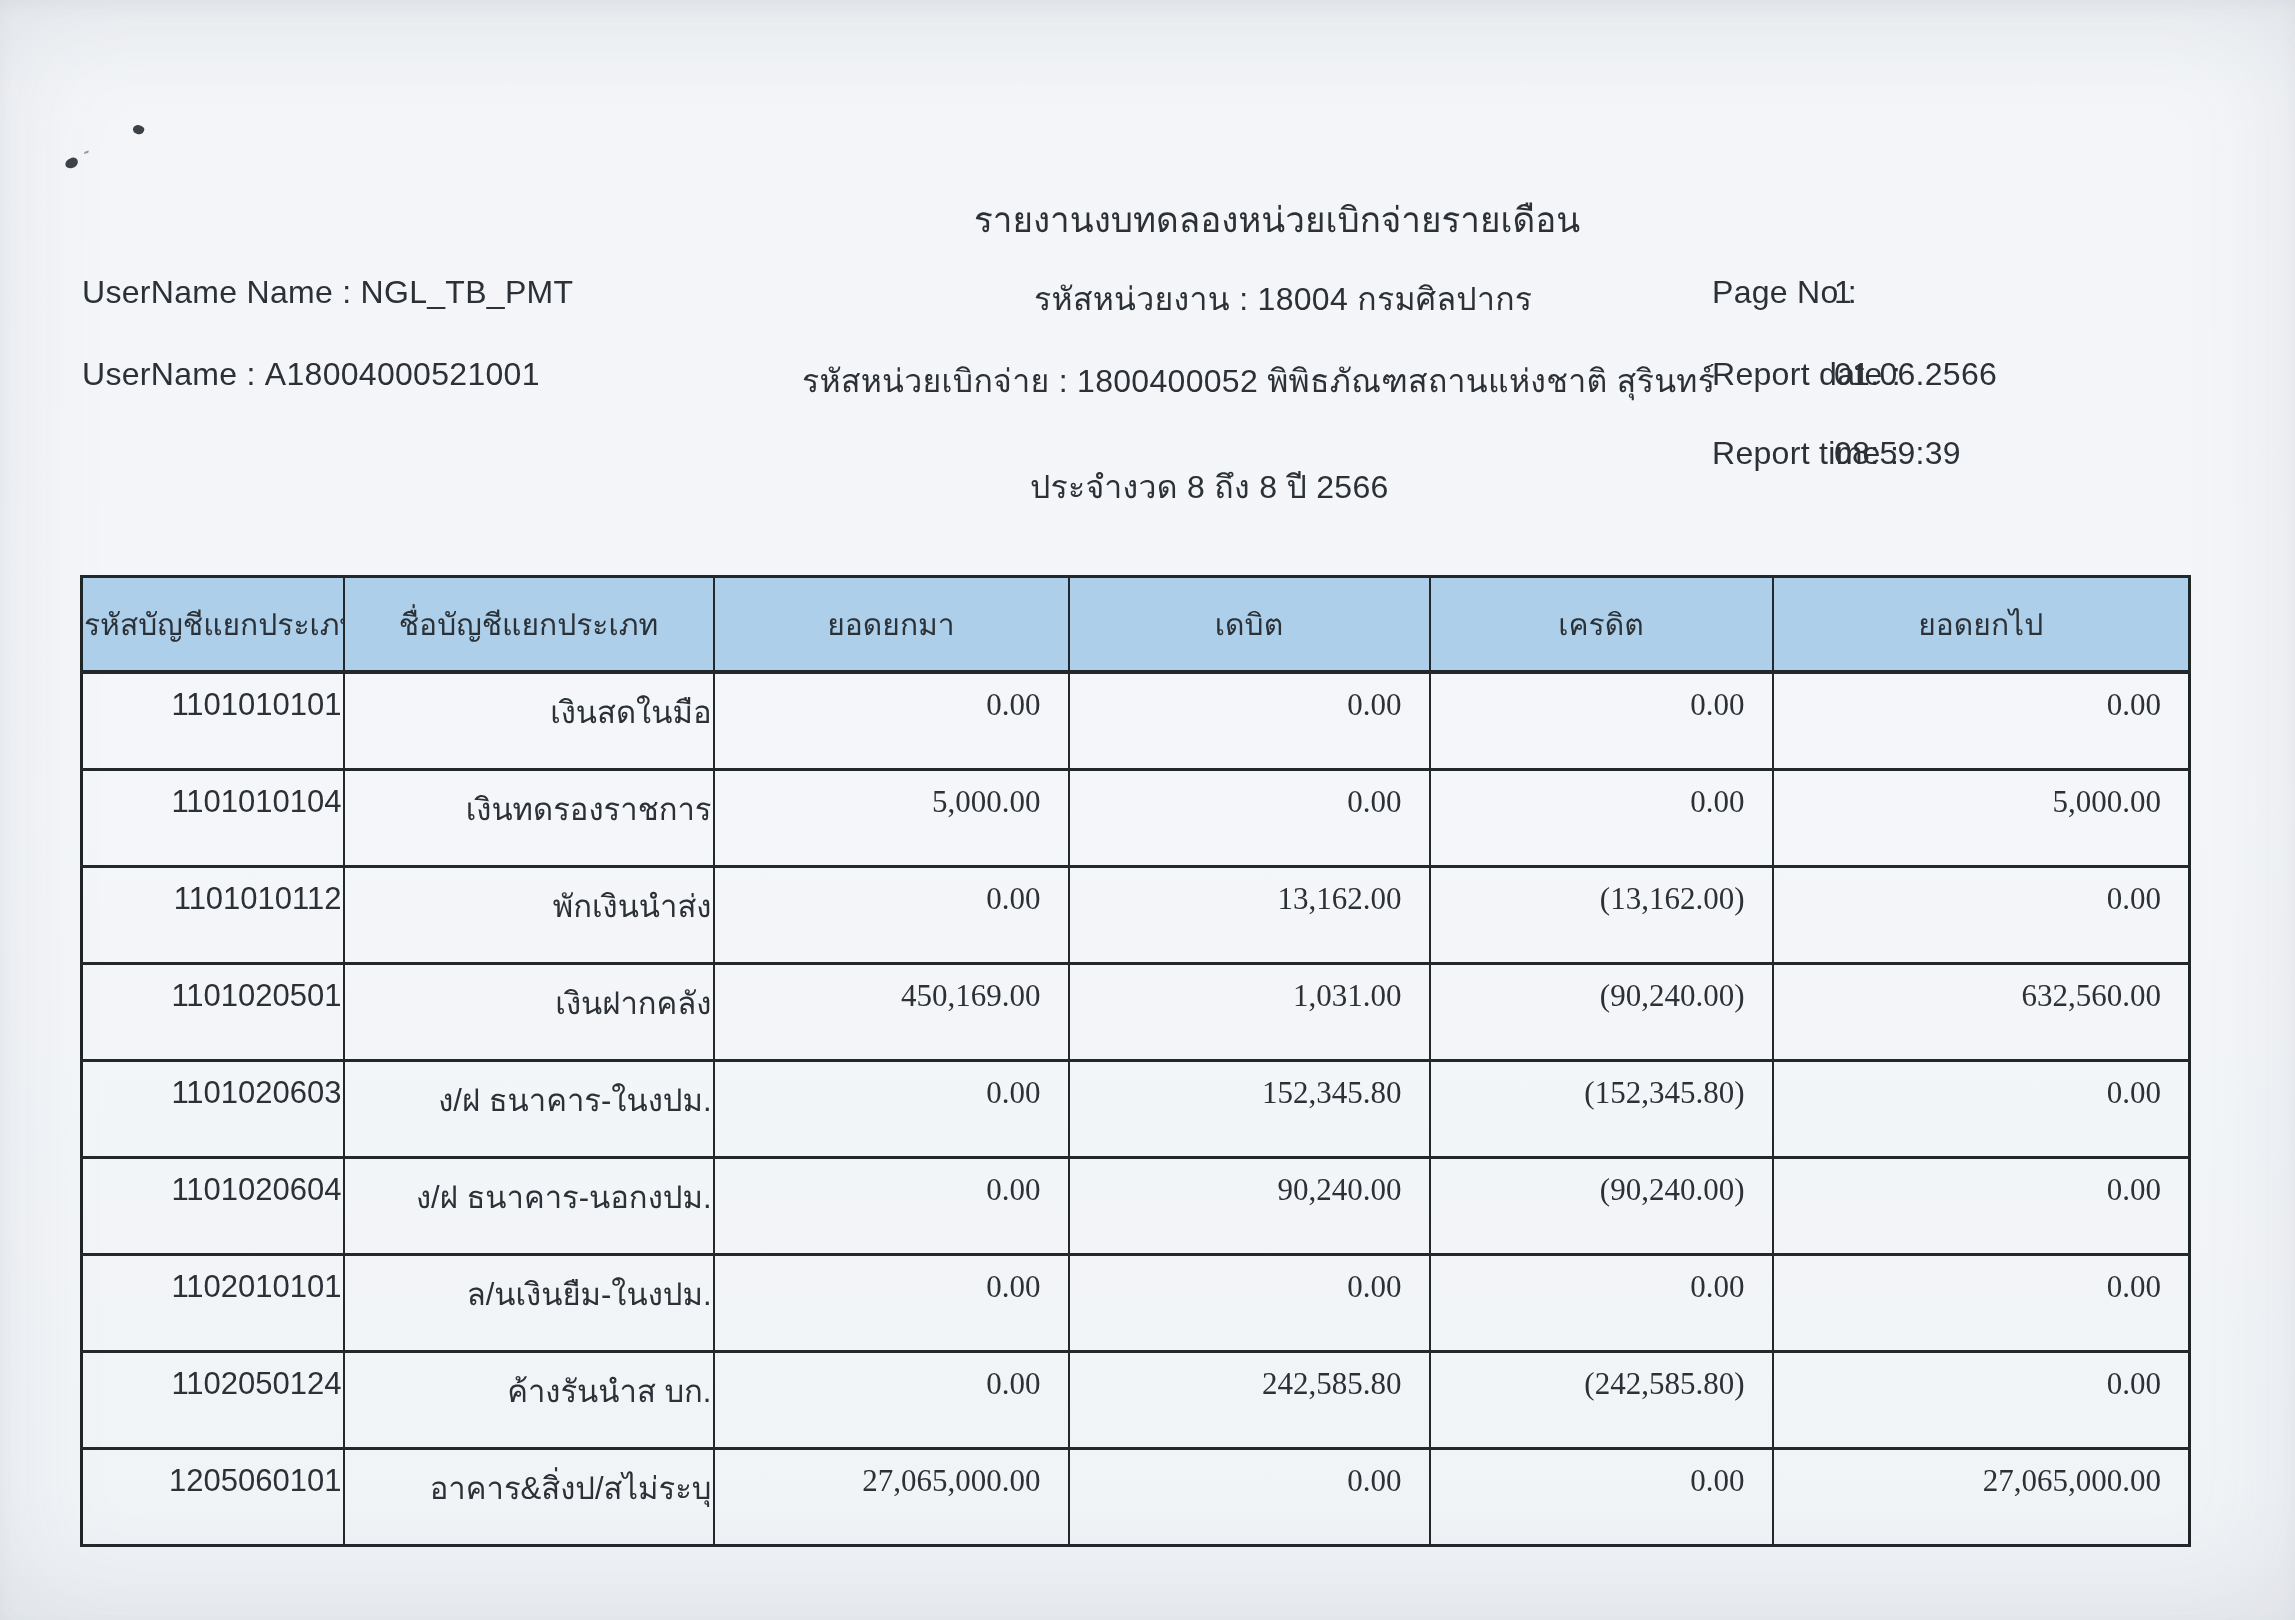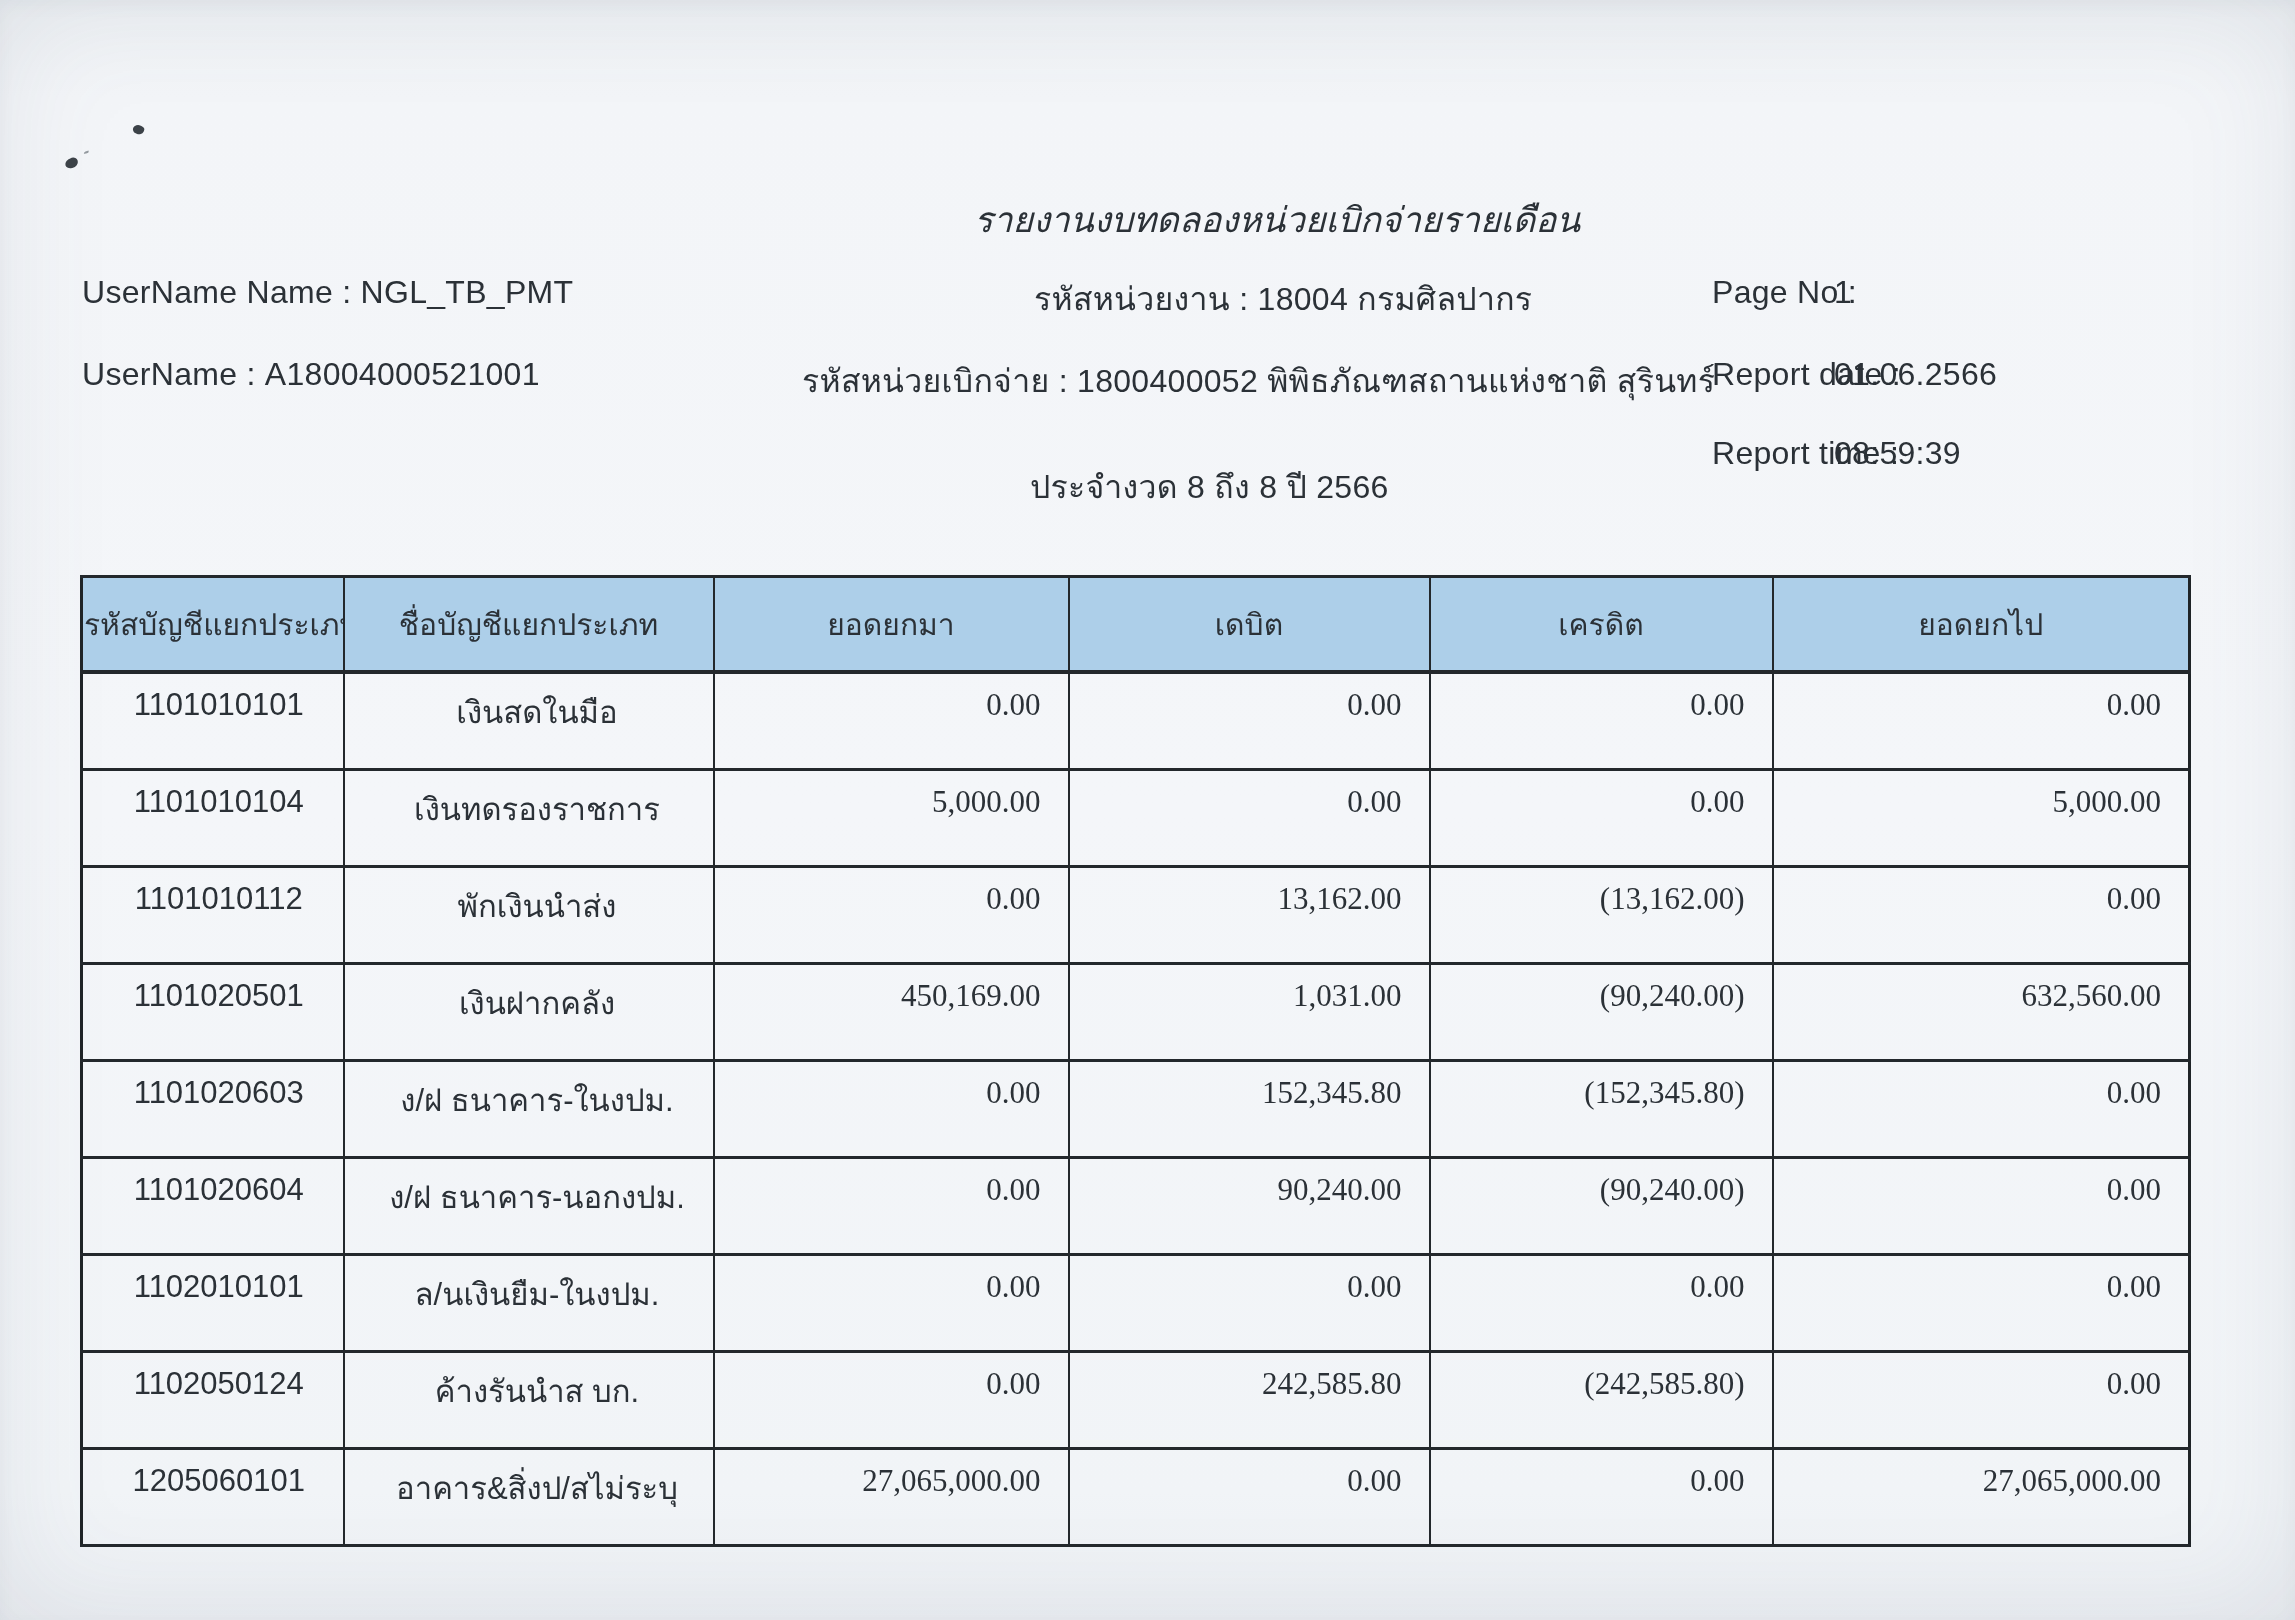--- a/index.html
+++ b/index.html
@@ -21,21 +21,21 @@
   .speck { position: absolute; background: #3c4248; border-radius: 60% 40% 55% 45%; }
   .speck.s1 { left: 133px; top: 125px; width: 10.5px; height: 9.1px; transform: rotate(25deg); }
   .speck.s2 { left: 65px; top: 158px; width: 13px; height: 9.8px; transform: rotate(-15deg);
               box-shadow: 17px -6.5px 0 -3.9px rgba(70,78,86,0.55); }
 
   .line { position: absolute; white-space: nowrap; font-size: 32px; letter-spacing: 0.3px; }
   .line .val { margin-left: 9.1px; }
 
   .title {
     position: absolute; left: 974px; top: 192px;
-    font-size: 35px; white-space: nowrap; font-style: italic;
+    font-size: 35px; white-space: nowrap;
   }
 
   .right-line .rval { position: absolute; left: 122px; top: 0; }
 
   .tablewrap { position: absolute; left: 80px; top: 575px; width: 2109px; }
   table {
     width: 100%;
     border-collapse: collapse;
     table-layout: fixed;
     background: transparent;
@@ -57,21 +57,21 @@
     vertical-align: middle;
     border-bottom-width: 4.6px;
   }
   tbody td {
     height: 80px;
     font-size: 31px;
     vertical-align: top;
     padding-top: 13px;
     background: transparent;
   }
-  tbody td.l { text-align: center; }
+  tbody td.l { text-align: right; }
   tbody td.r { text-align: right; padding-right: 27px; font-family: Liberation Serif, serif; }
   tbody td:nth-child(1) { padding-left: 13px; }
   tbody td:nth-child(2) { padding-left: 18px; }
 </style>
 </head>
 <body>
 
 <div class="speck s1"></div>
 <div class="speck s2"></div>
 

